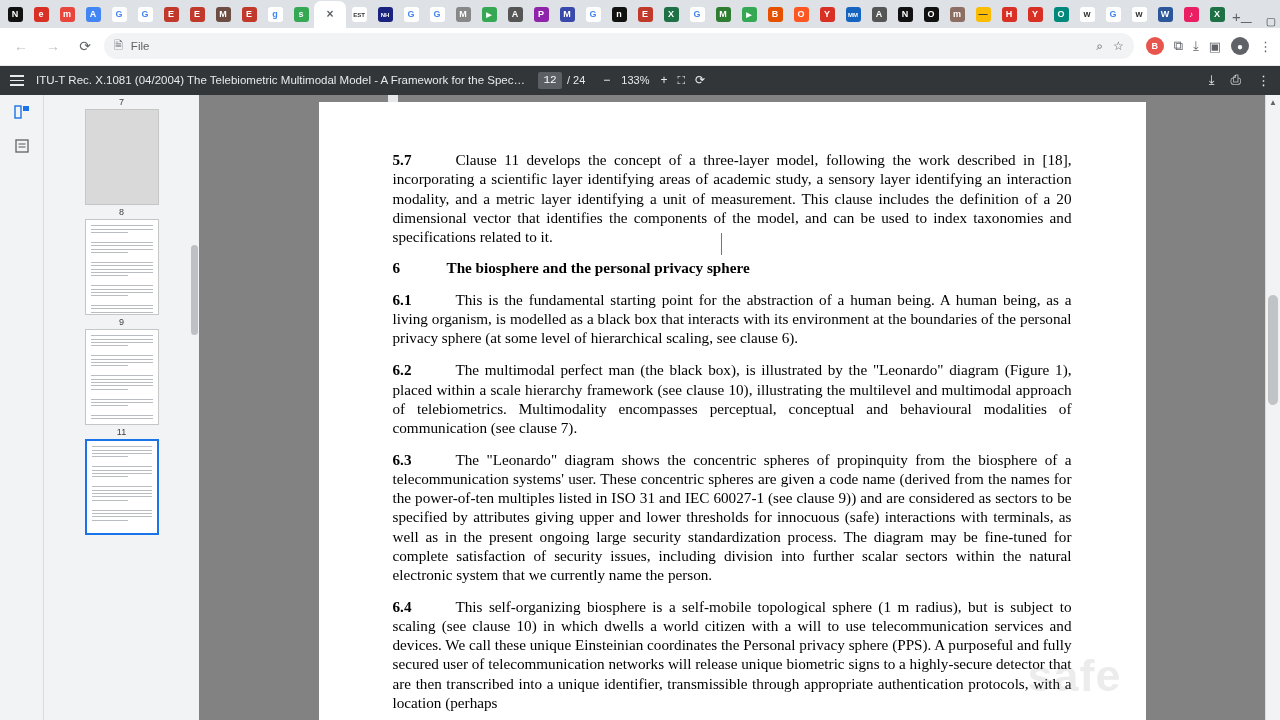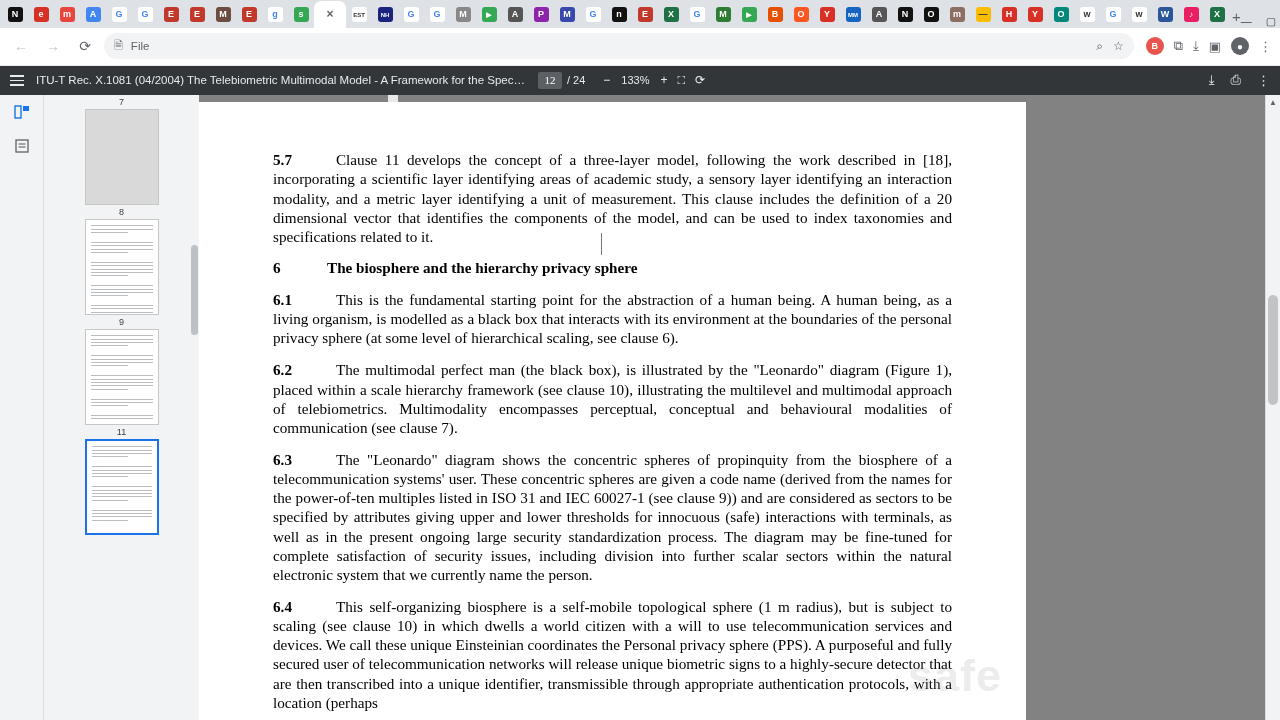--- a/index.html
+++ b/index.html
@@ -120,21 +120,21 @@
   }
   .pagebox { display: flex; align-items: center; gap: 5px; font-size: 11px; }
   .pagenum {
     background: #5c6064;
     color: #fff;
     border: none;
     width: 24px; height: 17px;
     text-align: center;
     font-size: 11px;
     border-radius: 2px;
-    font-family: Liberation Serif, serif;
+    font-family: Liberation Mono, monospace;
   }
   .zoomgrp { display: flex; align-items: center; gap: 10px; margin-left: 6px; font-size: 12px; }
   .zoomval { font-size: 11px; min-width: 30px; text-align: center; }
   .pdfbar-right { margin-left: auto; display: flex; align-items: center; gap: 16px; font-size: 13px; }
   .icon-btn { cursor: default; }
 
   
   .viewer {
     flex: 1 1 auto;
     display: flex;
@@ -207,21 +207,21 @@
     border-radius: 4px;
   }
 
   
   .pagearea {
     flex: 1 1 auto;
     position: relative;
     background: #828282;
     overflow: hidden;
     display: flex;
-    justify-content: flex-start;
+    justify-content: center;
   }
   .page {
     width: 827px;
     background: #fff;
     margin-top: 7px;
     padding: 48px 74px 0 74px;
     position: relative;
     font-family: "Liberation Serif", serif;
     color: #000;
   }
@@ -608,21 +608,21 @@
         </div>
       <div class="page">
         <div class="caret"></div>
 
         <p>
           <span class="num">5.7</span><span class="ind"></span><span>Clause 11 develops the concept of a three-layer model, following the work described in [18], incorporating a scientific layer identifying areas of academic study, a sensory layer identifying an interaction modality, and a metric layer identifying a unit of measurement. This clause includes the definition of a 20 dimensional vector that identifies the components of the model, and can be used to index taxonomies and specifications related to it.</span>
         </p>
 
         <h2>
           <span class="hn">6</span>
-            <span>The biosphere and the hierarchy privacy sphere</span>
+            <span>The biosphere and the personal privacy sphere</span>
         </h2>
 
         <p>
           <span class="num">6.1</span><span class="ind"></span><span>This is the fundamental starting point for the abstraction of a human being. A human being, as a living organism, is modelled as a black box that interacts with its environment at the boundaries of the personal privacy sphere (at some level of hierarchical scaling, see clause 6).</span>
         </p>
 
         <p>
           <span class="num">6.2</span><span class="ind"></span><span>The multimodal perfect man (the black box), is illustrated by the "Leonardo" diagram (Figure 1), placed within a scale hierarchy framework (see clause 10), illustrating the multilevel and multimodal approach of telebiometrics. Multimodality encompasses perceptual, conceptual and behavioural modalities of communication (see clause 7).</span>
         </p>
 

